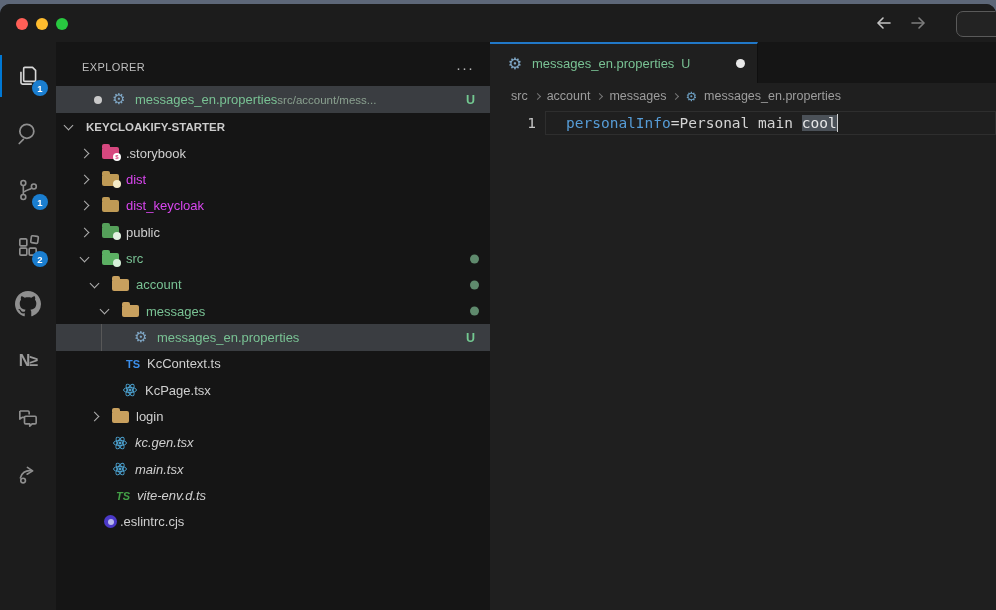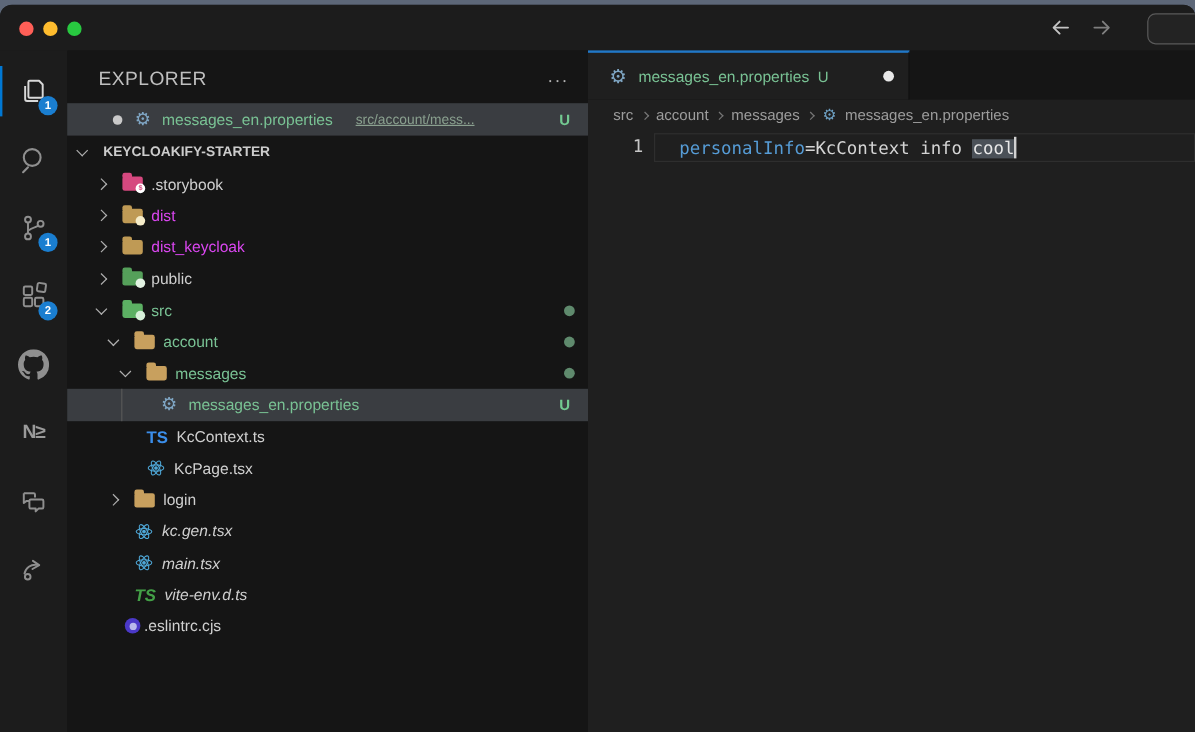--- a/index.html
+++ b/index.html
@@ -26,29 +26,29 @@
   .activitybar { width:56px; background:#1c1c1c; flex:none; display:flex; flex-direction:column; padding-top:8px; }
   .ab-item { position:relative; height:52px; margin-bottom:5px; display:flex; align-items:center; justify-content:center; }
   .ab-item.active::before { content:""; position:absolute; left:0; top:5px; bottom:5px; width:2px; background:#0078d4; }
   .ab-badge { position:absolute; right:8px; bottom:6px; min-width:16px; height:16px; border-radius:8px;
     background:#1a7ed0; color:#fff; font-size:9.5px; font-weight:bold; display:flex; align-items:center; justify-content:center; }
   .ab-glyph { color:#9a9a9a; font-size:16px; font-weight:600; letter-spacing:-1px; }
 
   
   .sidebar { width:434px; background:#151515; flex:none; position:relative; color:#cfcfcf; }
   .sb-header { height:44px; display:flex; align-items:center; padding:6px 16px 0 26px; }
-  .sb-title { font-size:16px; letter-spacing:.4px; color:#bfbfbf; }
+  .sb-title { font-size:11px; letter-spacing:.4px; color:#bfbfbf; }
   .sb-more { margin-left:auto; color:#b5b5b5; font-size:15px; letter-spacing:1px; }
   .sect-header { height:26px; display:flex; align-items:center; padding-left:8px; font-weight:bold; font-size:11.5px; color:#cccccc; }
   .sect-header .chev { margin-right:7px; }
   .oe-badge { margin-left:9px; background:#4f4f4f; color:#dddddd; font-weight:normal; font-size:11px; padding:1.5px 6px; border-radius:3px; }
   .oe-row { height:27px; display:flex; align-items:center; background:#3a3d41; position:relative; padding-left:38px; }
   .oe-dot { width:8px; height:8px; border-radius:50%; background:#c9c9c9; margin-right:8px; }
   .oe-name { color:#79c294; font-size:13px; margin-left:7px; white-space:nowrap; }
-  .oe-path { color:#8aa08f; font-size:11.5px; margin-left:19px; white-space:nowrap;text-decoration:underline; }
+  .oe-path { color:#8aa08f; font-size:11.5px; margin-left:0; white-space:nowrap; }
   .spacer2 { height:1px; }
 
   .tree { position:relative; }
   .row { height:26.35px; display:flex; align-items:center; position:relative; font-size:13px; color:#cfcfcf; }
   .row.selected { background:#3a3d41; }
   .lvl0 { padding-left:24px; } .lvl1 { padding-left:34px; } .lvl2 { padding-left:44px; }
   .f0 { padding-left:46px; } .f1 { padding-left:56px;font-style:italic; } .f2 { padding-left:66px; } .f3 { padding-left:76px; }
   .chev { width:7px; height:7px; border-right:1.6px solid #b0b0b0; border-bottom:1.6px solid #b0b0b0; flex:none; }
   .chev.right { transform:rotate(-45deg); margin-right:14px; margin-left:1px; }
   .chev.down  { transform:rotate(45deg);  margin-right:14px; margin-left:1px; margin-top:-3px; }
@@ -60,21 +60,21 @@
   .guide { position:absolute; left:45px; top:0; bottom:0; width:1px; background:#585858; }
 
   
   .ficon { flex:none; margin-right:7px; position:relative; }
   .folder { width:17px; height:12px; border-radius:2px; background:#c8a05e; }
   .folder::before { content:""; position:absolute; top:-3px; left:0; width:8px; height:4px;
     border-radius:2px 2px 0 0; background:inherit; }
   .folder .emblem { position:absolute; right:-2px; bottom:-2px; width:8px; height:8px; border-radius:50%;
     font:bold 6px/8px "Liberation Sans", sans-serif; text-align:center; }
   .gear-file { width:18px; font-family:"DejaVu Sans", sans-serif; font-size:15px; line-height:15px; color:#7fa6c4; text-align:center; }
-  .ts-ic { width:18px; font-size:14px; font-weight:bold; color:#3b8eea; text-align:right; }
+  .ts-ic { width:18px; font-size:11px; font-weight:bold; color:#3b8eea; text-align:right; }
   .ts-ic.green { color:#43a047; }
   .eslint-ic { width:13px; height:13px; border-radius:50%; background:#4b39c8; position:relative; margin:0 3px 0 2px; }
   .eslint-ic::after { content:""; position:absolute; inset:3.5px; border-radius:50%; background:#b9b9ec; }
   .react-ic { width:16px; height:16px; }
 
   
   .editor { flex:1; background:#1f1f1f; position:relative; min-width:0; }
   .tabbar { height:41px; background:#151515; display:flex; }
   .tab { width:268px; height:41px; background:#1f1f1f; border-top:2px solid #2178c8; border-right:1px solid #0f0f0f;
     display:flex; align-items:center; padding:0 12px 0 16px; }
@@ -324,18 +324,18 @@
         <span>messages</span>
         <span class="bc-sep"></span>
         <span class="bc-gear">⚙</span>
         <span>messages_en.properties</span>
       </div>
 
       <div class="codearea">
         <div class="cur-line-box"></div>
         <div class="code-line">
           <span class="lineno">1</span>
-          <span class="codetext"><span class="tok-key">personalInfo</span><span class="tok-plain">=KcContext info </span><span class="tok-sel">cool</span><span class="caret"></span></span>
+          <span class="codetext"><span class="tok-key">personalInfo</span><span class="tok-plain">=Personal main </span><span class="tok-sel">cool</span><span class="caret"></span></span>
         </div>
       </div>
     </div>
   </div>
 </div>
 
 </body></html>

